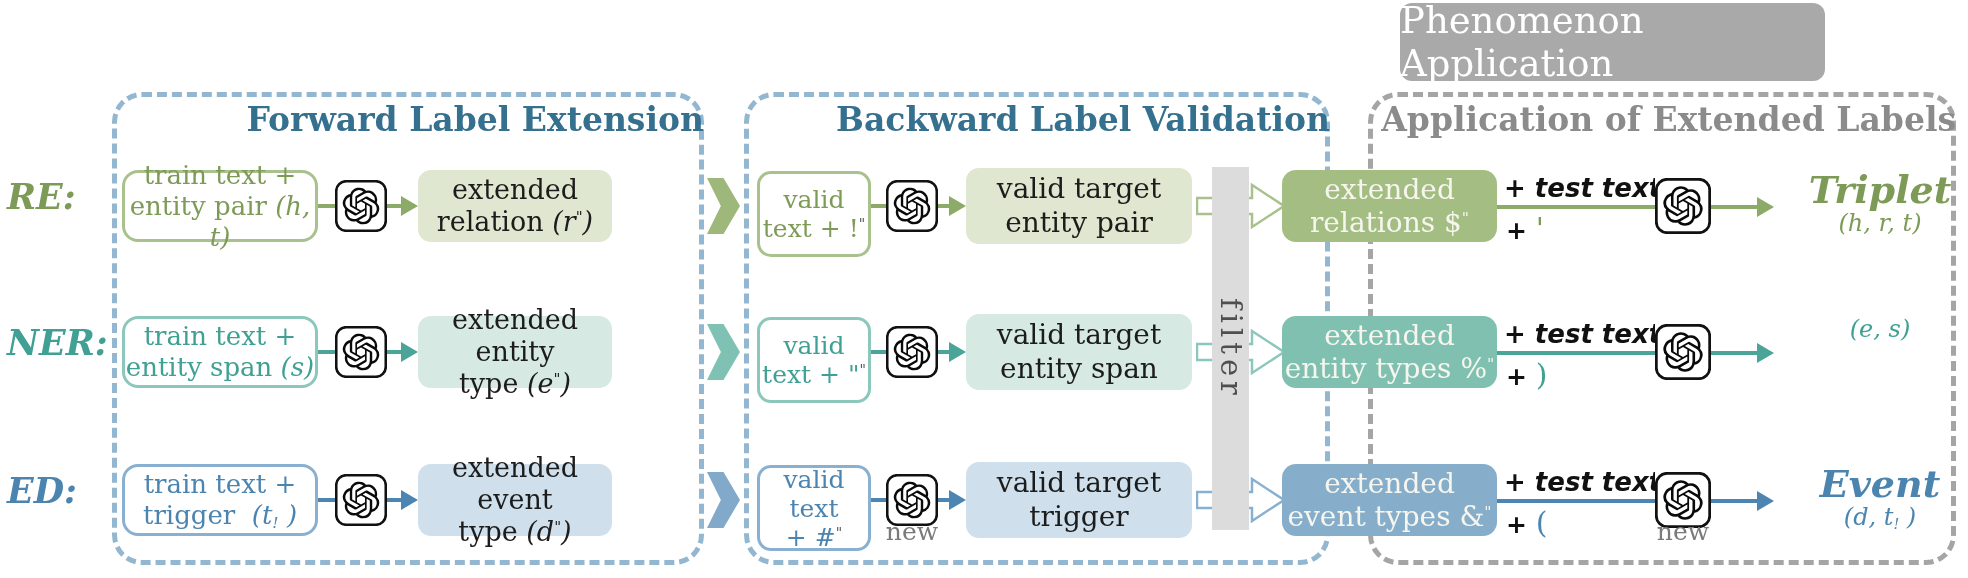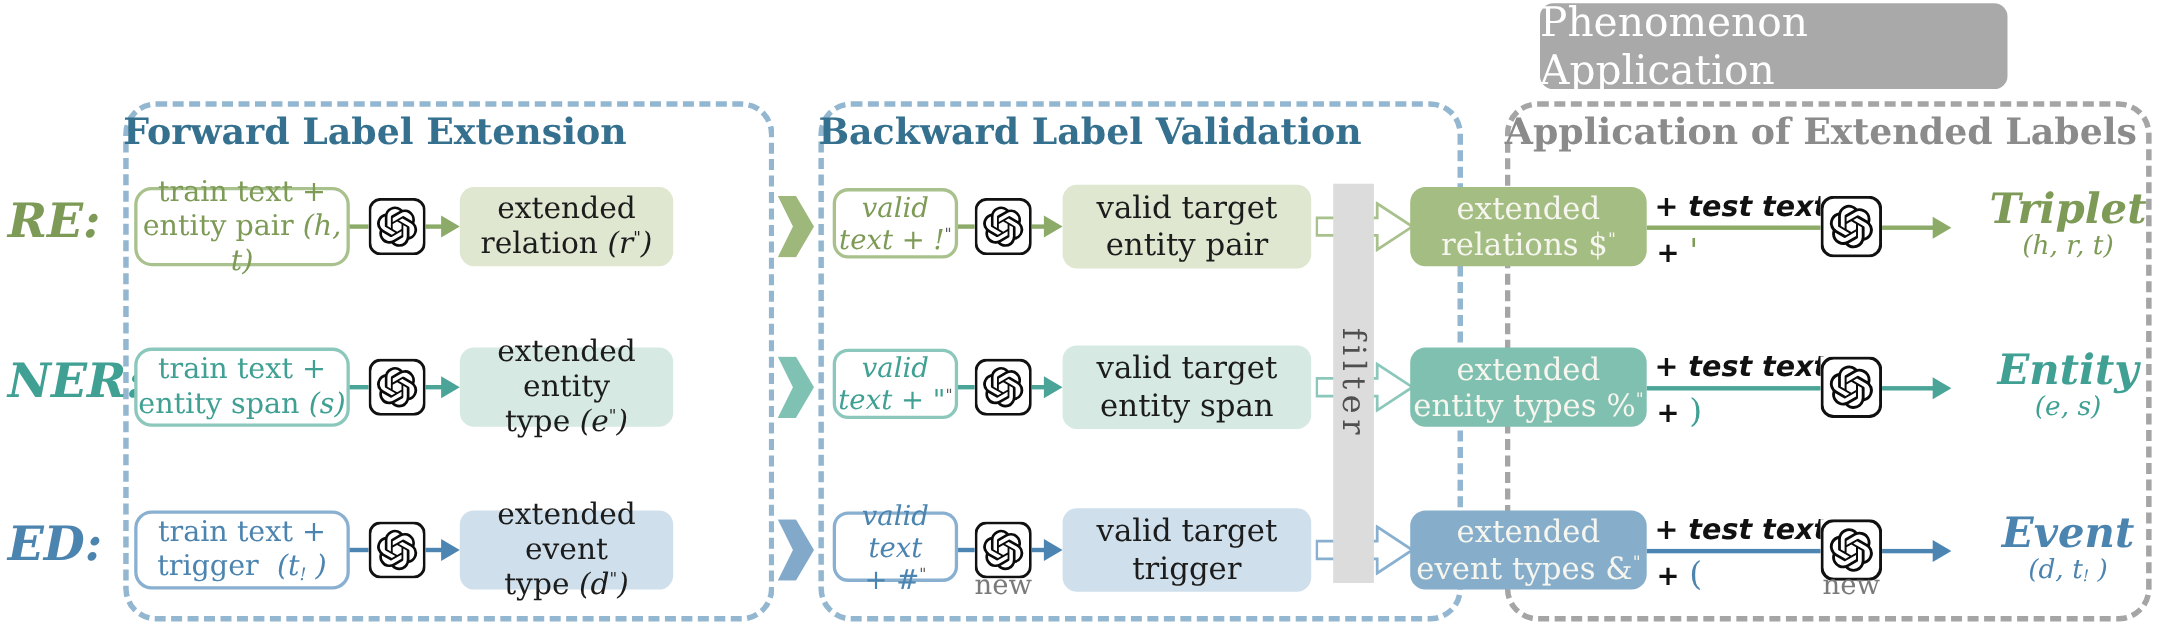--- a/index.html
+++ b/index.html
@@ -16,54 +16,54 @@
   }
   #origins-header { left:512px; top:3px; width:480px; height:63px; background:#3d7394; font-size:40px; }
   #app-header     { left:1400px; top:3px; width:425px; height:78px; background:#a9a9a9; font-size:37px; }
 
   
   .section-box { position:absolute; top:92px; height:473px; border:5px dashed #93b7d0; border-radius:30px; z-index:0; }
   #forward-box  { left:112px;  width:592px; }
   #backward-box { left:744px;  width:586px; }
   #app-box      { left:1368px; width:588px; border-color:#a5a5a5; }
 
-  .section-title { position:absolute; top:100px; font-weight:bold; font-size:33px; color:#35708f; text-align:left; z-index:1; }
+  .section-title { position:absolute; top:100px; font-weight:bold; font-size:33px; color:#35708f; text-align:right; z-index:1; }
   #forward-title  { left:112px;  width:592px; }
   #backward-title { left:744px;  width:586px; }
   #app-title      { left:1368px; width:588px; color:#8b8b8b; }
 
   
   #filter-bar {
     position:absolute; left:1212px; top:167px; width:37px; height:363px;
     background:#dcdcdc; z-index:5; display:flex; align-items:center; justify-content:center;
   }
   #filter-bar .filter-text {
     writing-mode:vertical-rl; font-size:29px; color:#4f4f4f; letter-spacing:5px; line-height:37px;
   }
 
   
   .row { position:absolute; inset:0; z-index:2; }
   .row > * { position:absolute; }
 
   .task {
     left:7px; top:calc(var(--cy) - 30px);
-    font-style:italic; font-weight:bold; font-size:43px; color:var(--accent);
+    font-style:italic; font-weight:bold; font-size:35px; color:var(--accent);
   }
 
   .txtbox {
     display:flex; flex-direction:column; align-items:center; justify-content:center;
     text-align:center; z-index:3;
   }
   .obox { background:#ffffff; border:3px solid var(--bdr); color:var(--accent); }
   .lbox { background:var(--lightbg); color:#1c1c1c; }
   .sbox2 { background:var(--solidbg); color:#f6f6ef; }
 
   .fwd-input  { left:122px; top:calc(var(--cy) - 36px); width:196px; height:72px; border-radius:16px; font-size:26px; line-height:31px; }
   .fwd-output { left:418px; top:calc(var(--cy) - 36px); width:194px; height:72px; border-radius:13px; font-size:27px; line-height:32px; }
-  .bwd-input  { left:757px; top:calc(var(--cy) - 35px); width:114px; height:64px; border-radius:14px; font-size:25px; line-height:29px;font-style:italic; }
+  .bwd-input  { left:757px; top:calc(var(--cy) - 35px); width:114px; height:86px; border-radius:14px; font-size:25px; line-height:29px; }
   .bwd-output { left:966px; top:calc(var(--cy) - 38px); width:226px; height:76px; border-radius:13px; font-size:28px; line-height:34px; }
   .ext-box    { left:1282px; top:calc(var(--cy) - 36px); width:215px; height:72px; border-radius:14px; font-size:28px; line-height:33px; z-index:6; }
 
   .hline { height:4px; background:var(--arrow); z-index:1; }
   .fwd-line { left:315px;  top:calc(var(--cy) - 2px); width:92px; }
   .bwd-line { left:869px;  top:calc(var(--cy) - 2px); width:86px; }
   .app-line { left:1497px; top:calc(var(--cy) - 1px); width:266px; }
 
   .ahead { width:0; height:0; border-top:10px solid transparent; border-bottom:10px solid transparent; border-left:17px solid var(--arrow); z-index:1; }
   .fwd-head { left:401px;  top:calc(var(--cy) - 10px); }
@@ -217,21 +217,20 @@
     </div>
 
     <div class="hline app-line"></div>
     <div class="ahead app-head"></div>
     <div class="plus-top">+ test text</div>
     <div class="plus-bot"><span>+</span> <span class="plus-sym">)</span></div>
     <svg class="logo app-logo">
         <use href="#oai-sym"></use>
       </svg>
     <div class="result">
-      <span class="rname">Entity</span>
       <span class="rmath m"><span>(e, s)</span><sub></sub><span></span></span>
     </div>
   </div>
 
   <div class="row" style="--cy:500px; --accent:#4c84b0; --bdr:#89b0d0; --lightbg:#cfe0ec; --solidbg:#86aecb; --arrow:#4d85b2; --chev:#82a9ca;">
     <div class="task">ED:</div>
 
     <div class="txtbox obox fwd-input">
       <span>train text +</span>
       <span><span>trigger</span>&nbsp;&nbsp;<span class="m"><span>(t</span><sub>!</sub><span> )</span></span></span>

